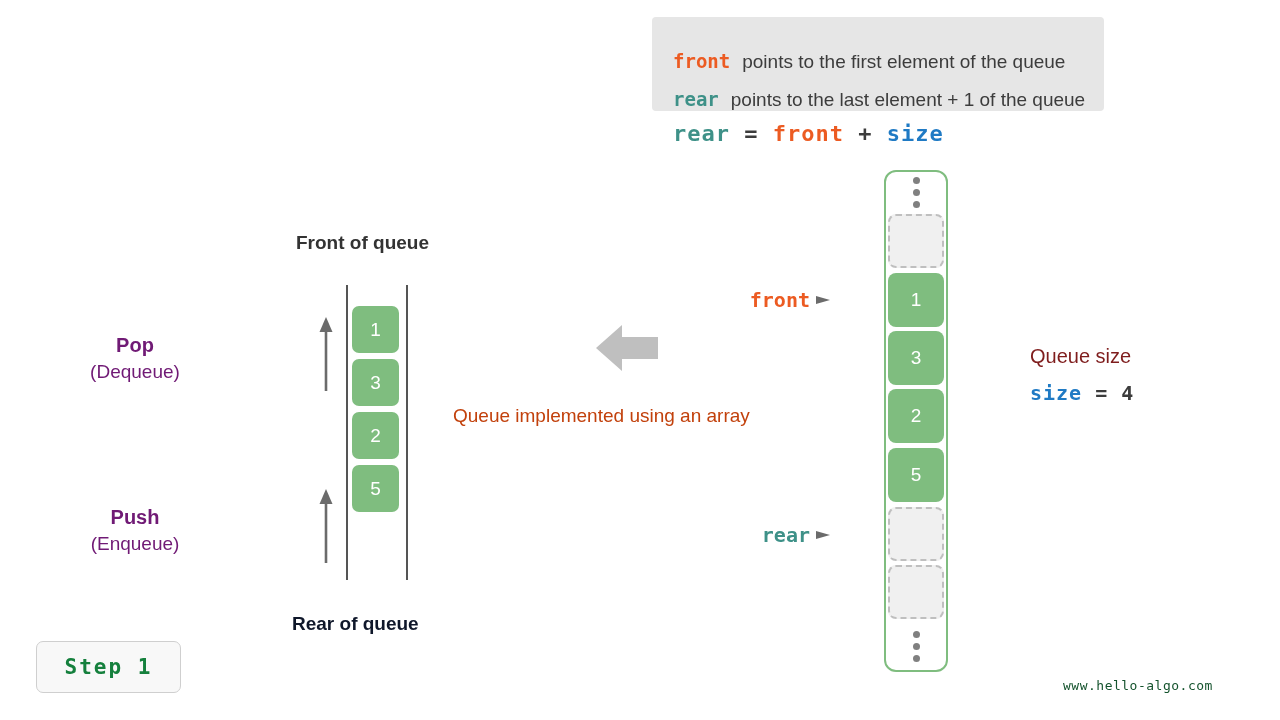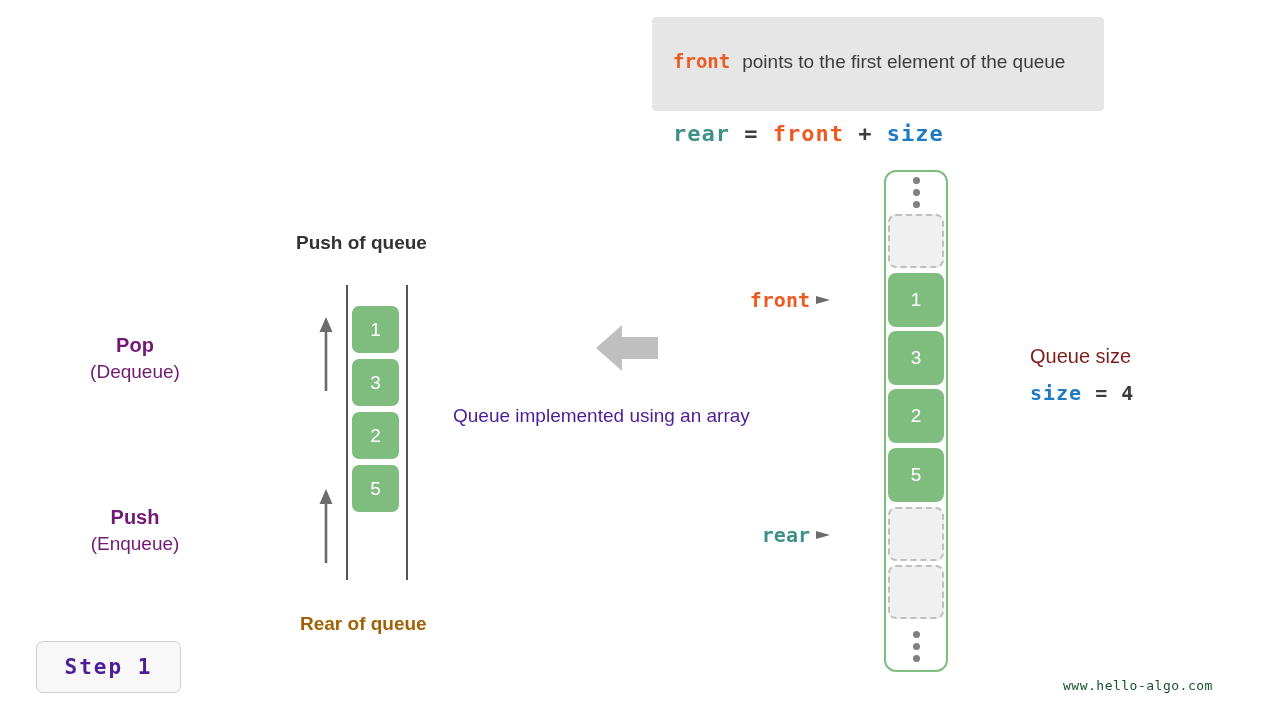--- a/index.html
+++ b/index.html
@@ -61,25 +61,25 @@
   
   #front-of-queue-label {
     left: 296px;
     top: 232px;
     font-size: 19px;
     font-weight: bold;
     color: #333333;
     white-space: nowrap;
   }
   #rear-of-queue-label {
-    left: 300px;
+    left: 292px;
     top: 613px;
     font-size: 19px;
     font-weight: bold;
-    color: #a16207;
+    color: #0f172a;
     white-space: nowrap;
   }
   .rail {
     top: 285px;
     width: 2px;
     height: 295px;
     background: #555555;
   }
   #rail-left  { left: 346px; }
   #rail-right { left: 406px; }
@@ -115,21 +115,21 @@
   .up-arrow { width: 22px; height: 78px; }
   #pop-arrow  { left: 315px; top: 315px; }
   #push-arrow { left: 315px; top: 487px; }
 
   
   #mid-arrow { left: 596px; top: 325px; width: 62px; height: 46px; }
   #mid-caption {
     left: 453px;
     top: 405px;
     font-size: 19px;
-    color: #4c1d95;
+    color: #c2410c;
     white-space: nowrap;
   }
 
   
   #array-container {
     left: 884px;
     top: 170px;
     width: 64px;
     height: 502px;
     border: 2px solid #7fbd7f;
@@ -219,52 +219,55 @@
     border: 1px solid #cfcfcf;
     border-radius: 7px;
     box-sizing: border-box;
     display: flex;
     align-items: center;
     justify-content: center;
     font-family: "DejaVu Sans Mono", monospace;
     font-weight: bold;
     font-size: 21px;
     letter-spacing: 2px;
-    color: #4c1d95;
+    color: #15803d;
   }
 
   
   #watermark {
     left: 1063px;
     top: 678px;
     font-family: "DejaVu Sans Mono", monospace;
     font-size: 13px;
     color: #14532d;
     letter-spacing: 0.5px;
     white-space: nowrap;
   }
 </style>
 </head>
 <body>
 
 <div class="abs" id="legend-box">
   <div class="legend-line l1">
     <span class="kw kw-front">front</span><span class="legend-text">points to the first element of the queue</span>
+  </div>
+  <div class="legend-line l2">
+    <span class="kw kw-rear">rear</span><span class="legend-text">points to the last element + 1 of the queue</span>
   </div>
 </div>
 
 <div class="abs" id="formula">
   <span class="kw-rear">rear</span>
   <span class="op">=</span>
   <span class="kw-front">front</span>
   <span class="op">+</span>
   <span class="kw-size">size</span>
 </div>
 
-<div class="abs" id="front-of-queue-label">Push of queue</div>
+<div class="abs" id="front-of-queue-label">Front of queue</div>
 
 <div class="abs rail" id="rail-left"></div>
 <div class="abs rail" id="rail-right"></div>
 
 <div class="abs lbox" id="lbox-0">1</div>
 <div class="abs lbox" id="lbox-1">3</div>
 <div class="abs lbox" id="lbox-2">2</div>
 <div class="abs lbox" id="lbox-3">5</div>
 
 <div class="abs op-label" id="pop-label">

